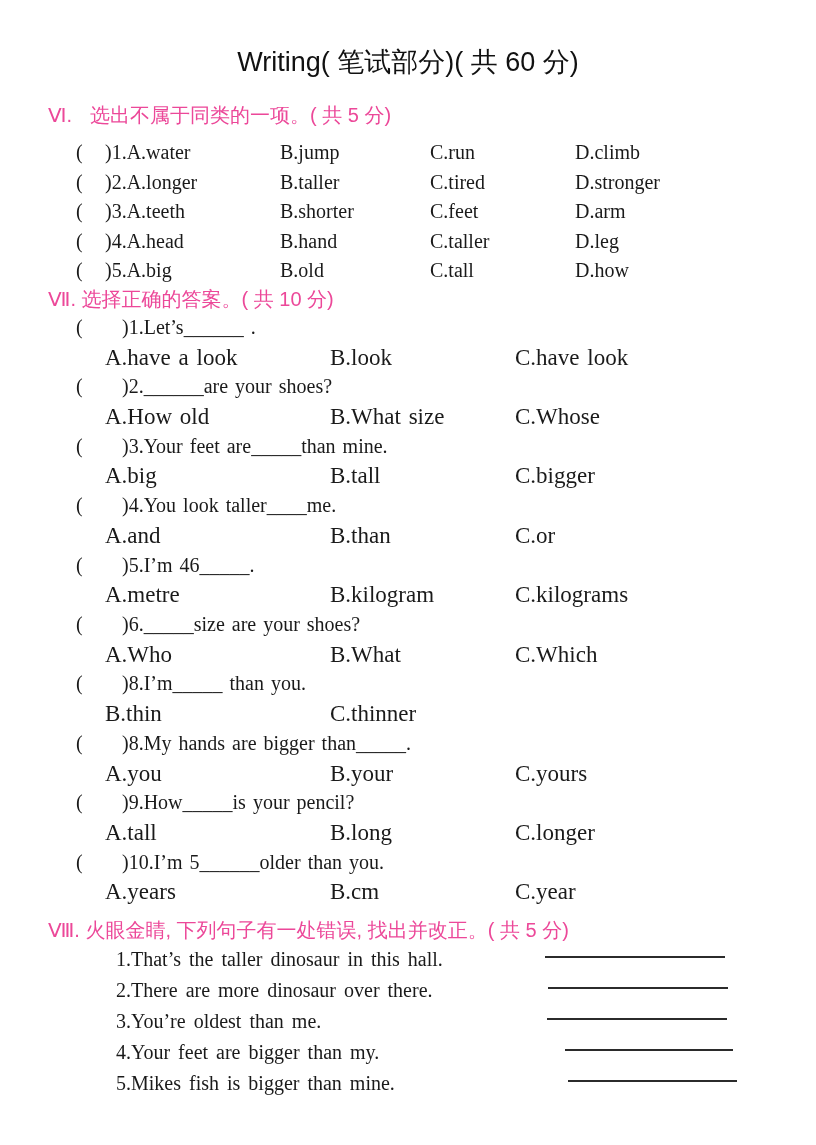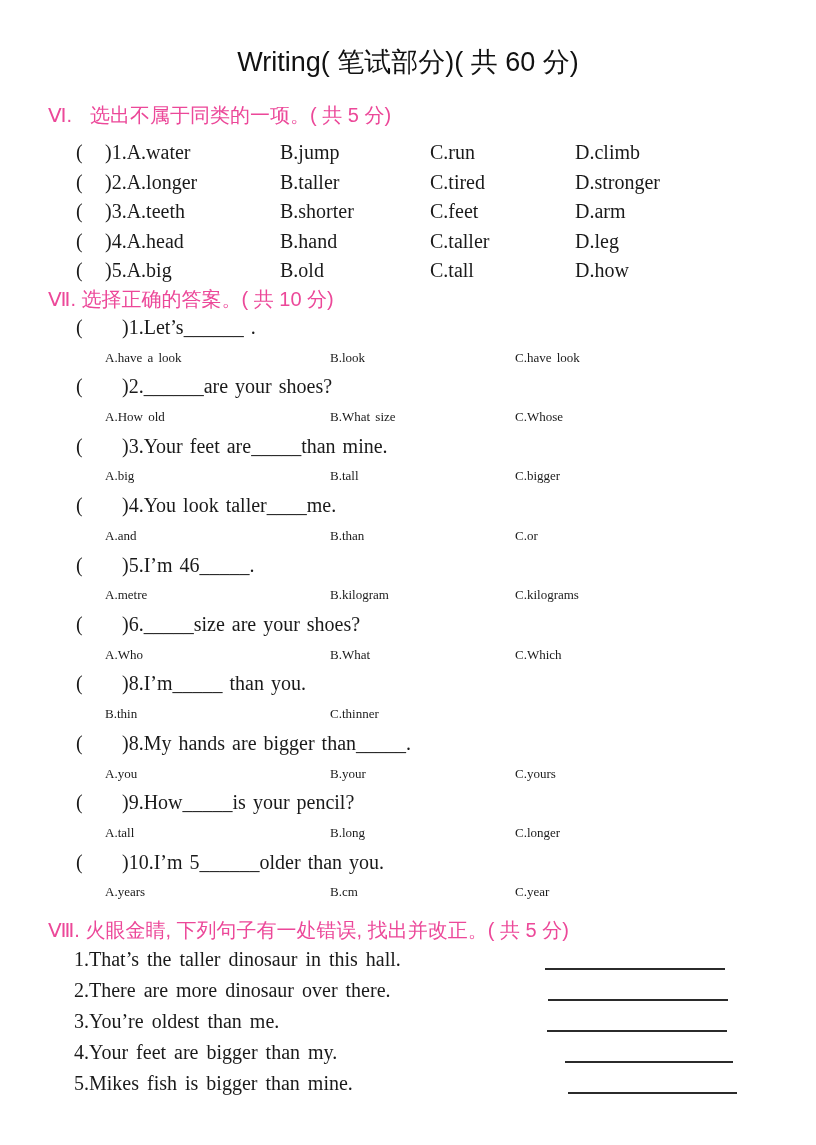--- a/index.html
+++ b/index.html
@@ -49,29 +49,29 @@
     grid-template-columns: 46px auto;
     padding-left: 76px;
     font-size: 20px;
     line-height: 29.7px;
     word-spacing: 2px;
   }
   .o7 {
     display: grid;
     grid-template-columns: 225px 185px auto;
     padding-left: 105px;
-    font-size: 13px;
+    font-size: 23px;
     line-height: 29.7px;
     word-spacing: 2px;
   }
   .rows8 { }
   .r8 {
     display: flex;
-    align-items: flex-end;
-    padding-left: 74px;
+    align-items: center;
+    padding-left: 116px;
     font-size: 20px;
     line-height: 31px;
     word-spacing: 3px;
   }
   .ans-line {
     height: 0;
     border-bottom: 2px solid #2b2b2b;
     width: 180px;
     margin-left: auto;
     margin-bottom: 5px;

